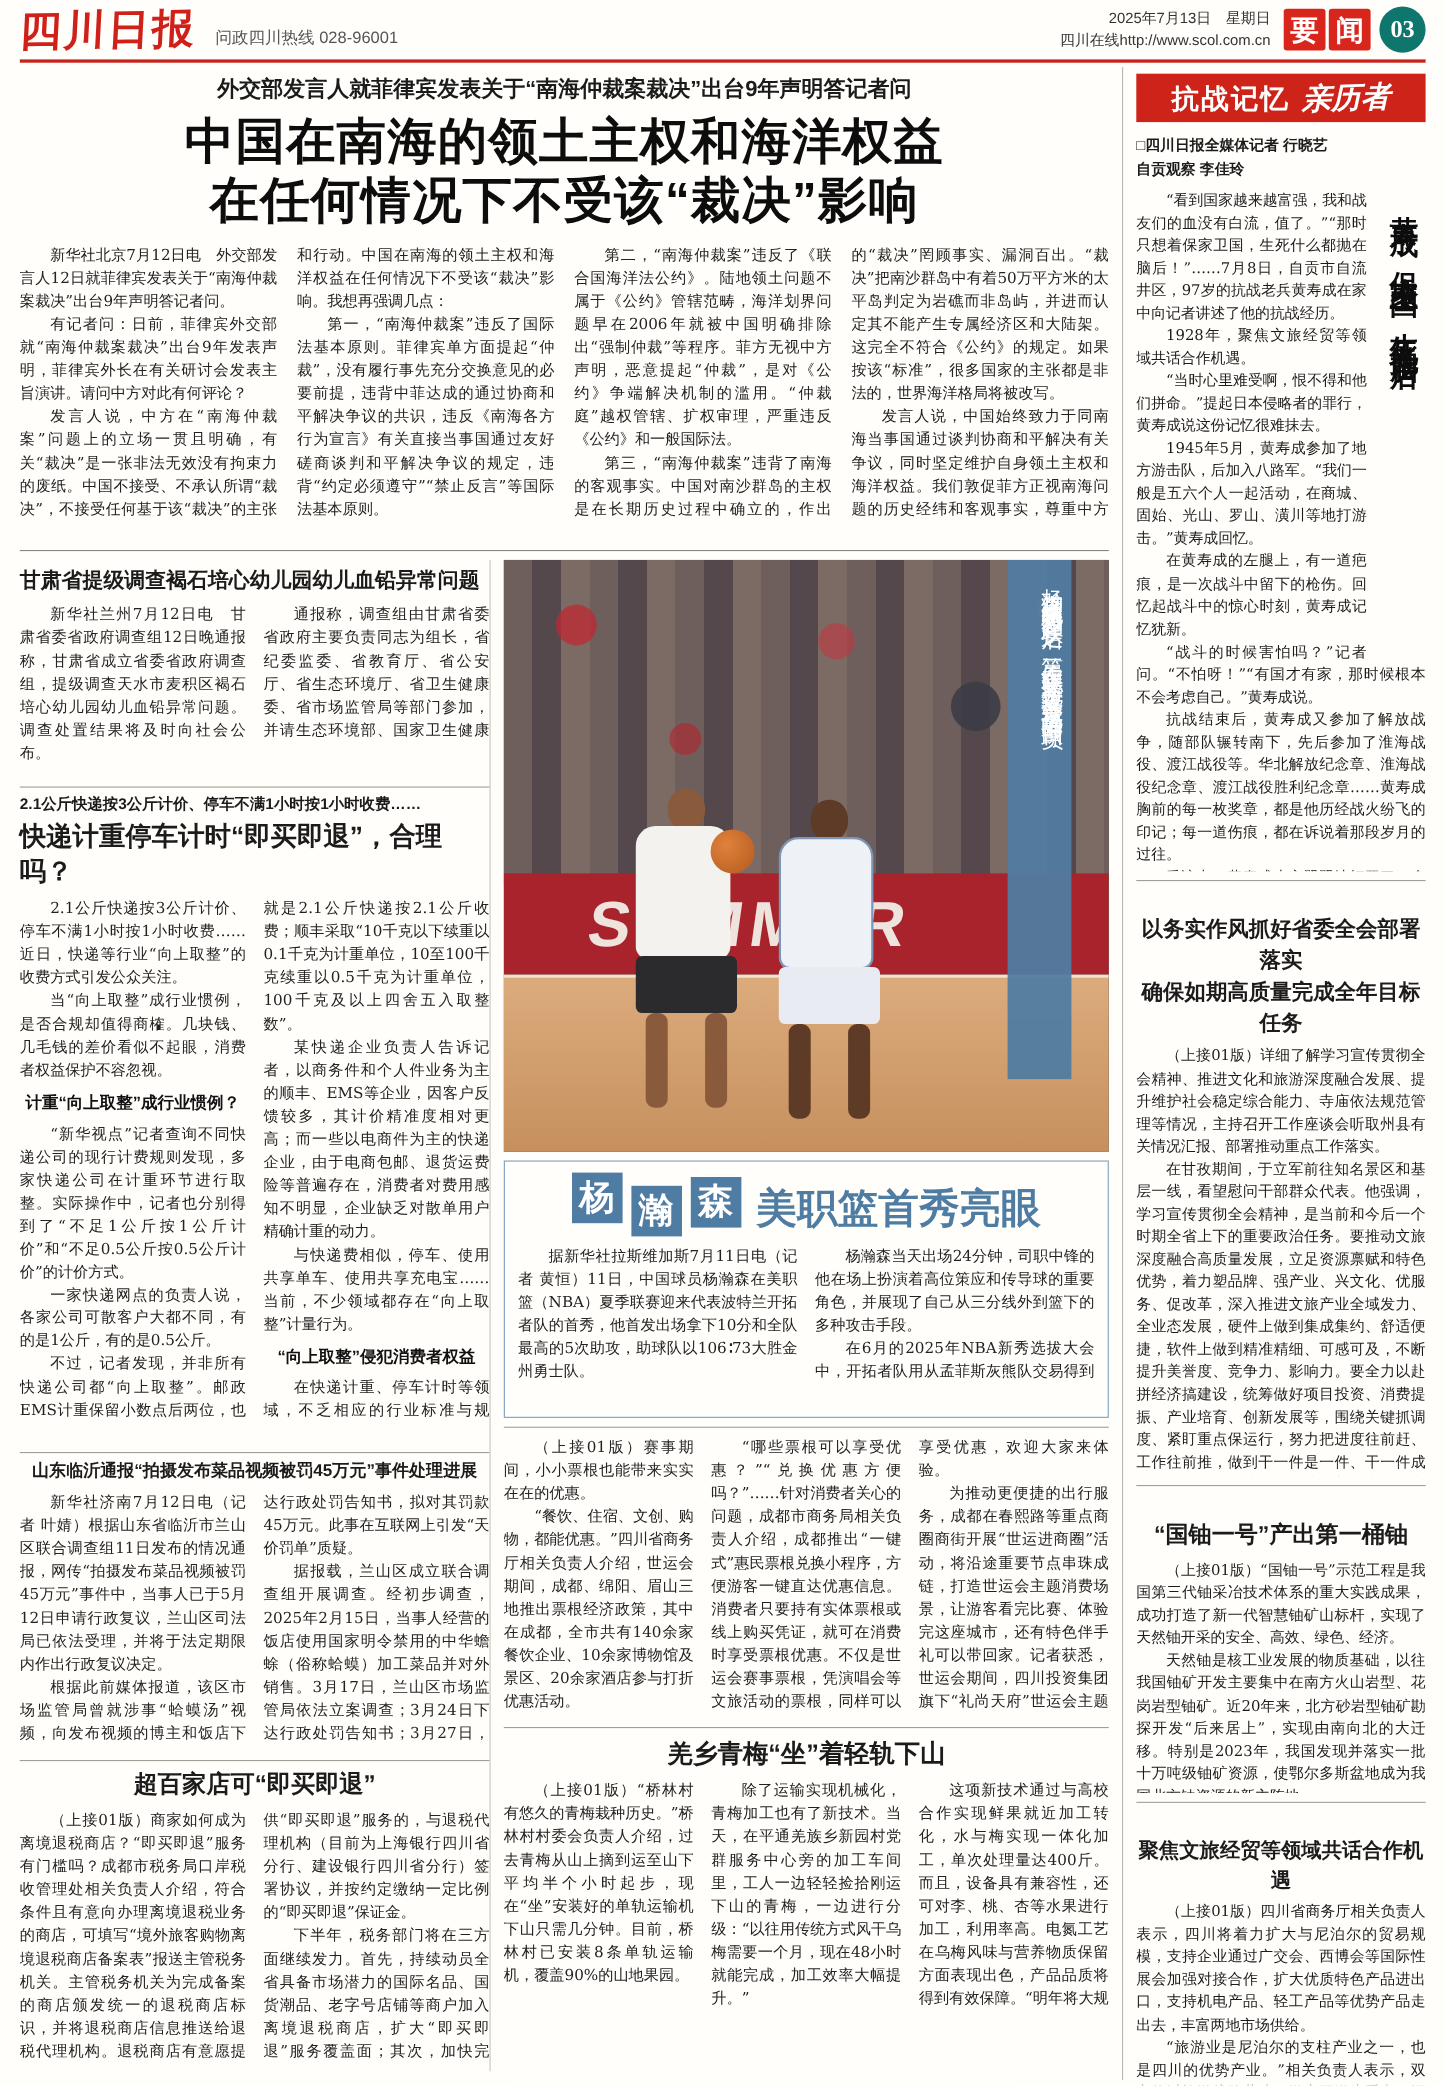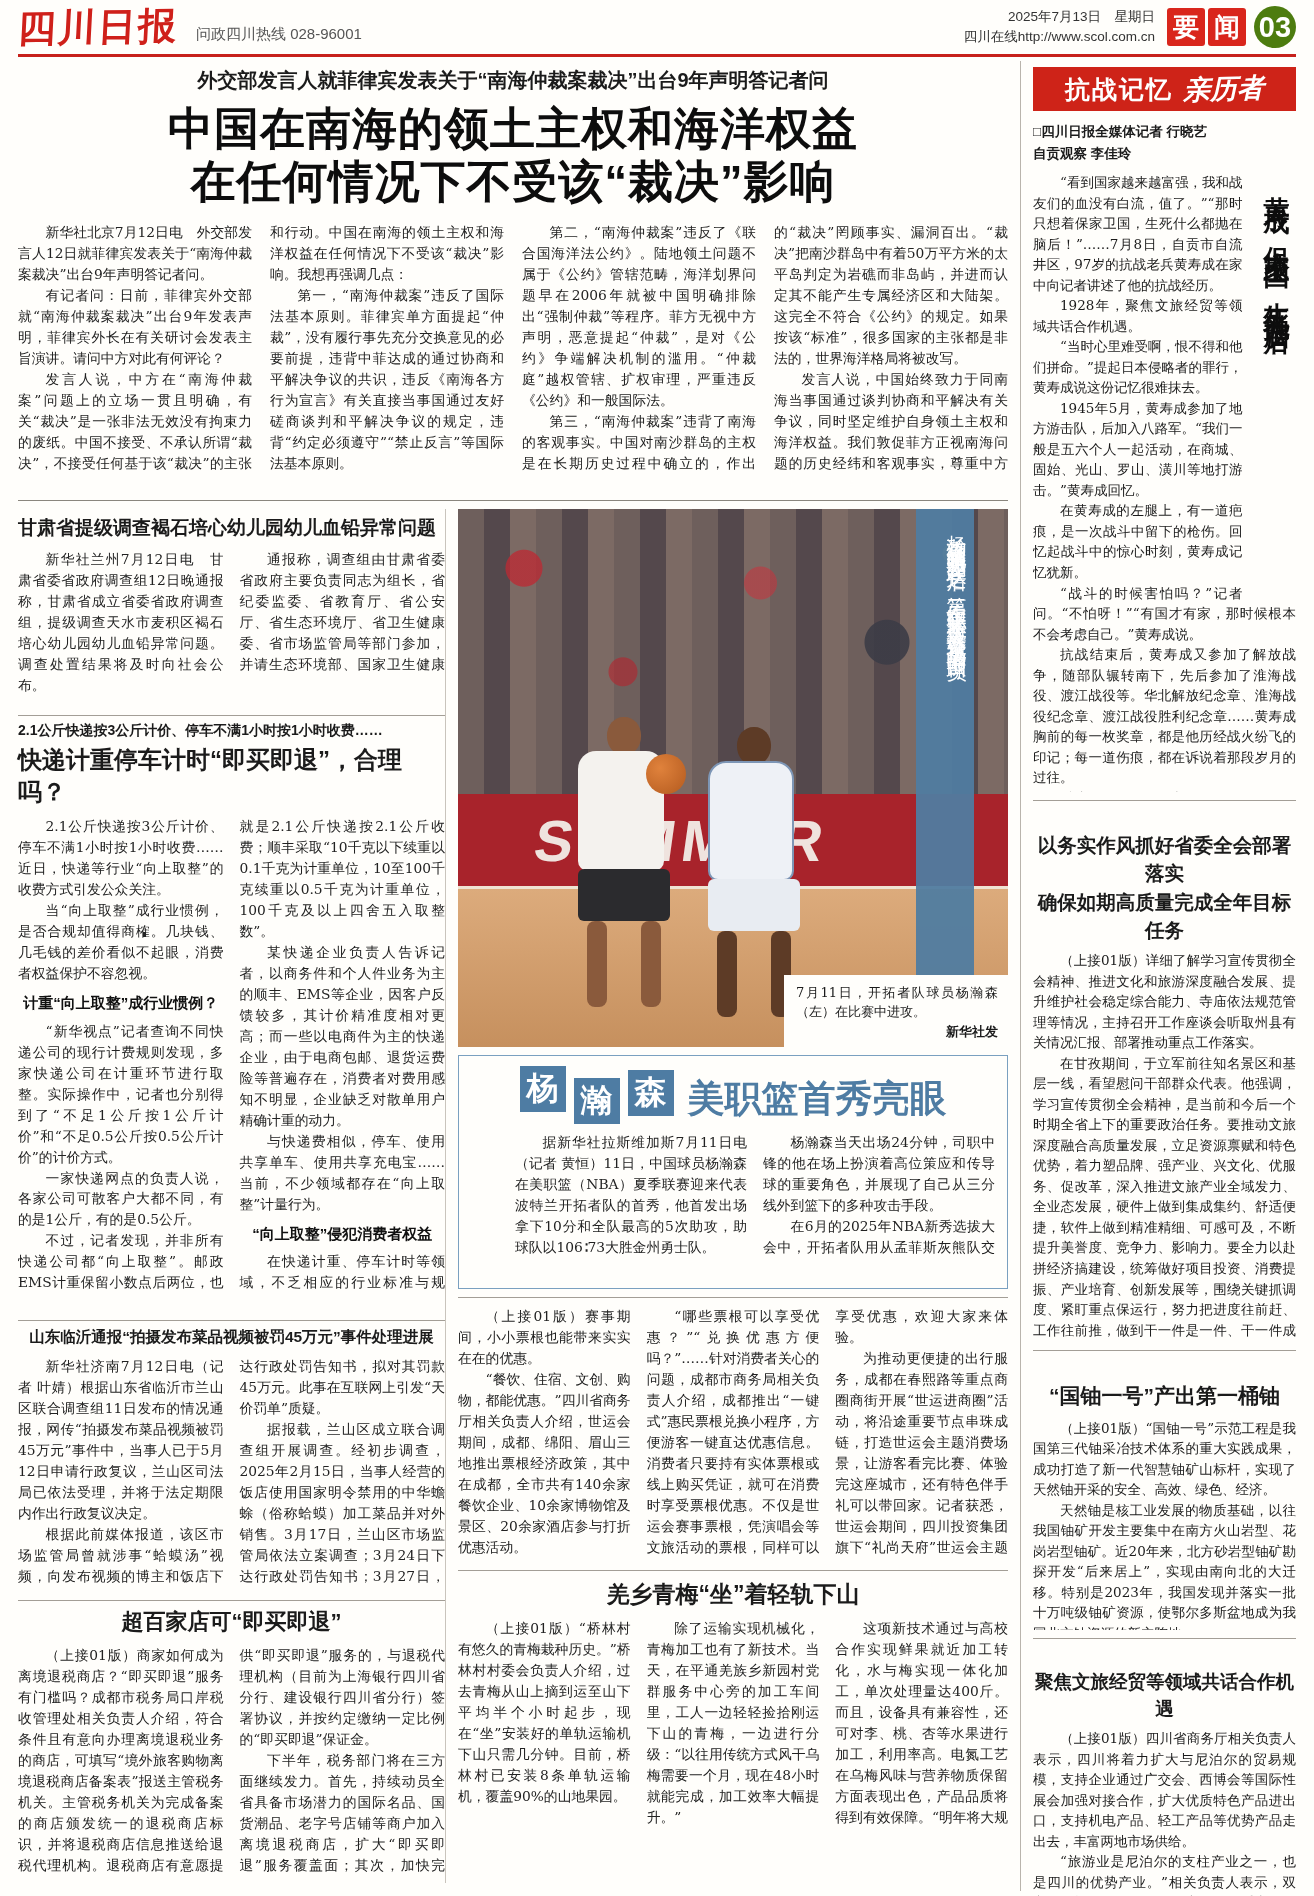--- a/index.html
+++ b/index.html
@@ -12,22 +12,22 @@
   
   .masthead-row { display:flex; align-items:center; height:54px; }
   .brand { font-family:"DejaVu Serif", serif; font-weight:700; font-size:38px;
            color:#cf201a; transform:skew(-4deg) rotate(-1deg); letter-spacing:2px; }
   .hotline { font-family:"Liberation Sans",sans-serif; font-size:15px; color:#555; margin-left:18px; margin-top:14px;}
   .head-spacer { flex:1; }
   .dateblock { text-align:right; font-family:"Liberation Sans",sans-serif; font-size:13.5px; color:#333; line-height:1.45; margin-right:12px;}
   .section-tiles { display:flex; gap:3px; margin-right:8px; }
   .sec-tile { width:38px; height:38px; background:#d9261c; color:#fff; font-family:"Liberation Sans",sans-serif;
               font-weight:700; font-size:26px; display:flex; align-items:center; justify-content:center; border-radius:3px;}
-  .pagenum { width:42px; height:42px; border-radius:50%; background:#4d7c0f; color:#fff;
-             font-family:Liberation Sans, sans-serif; font-weight:700; font-size:29px;
+  .pagenum { width:42px; height:42px; border-radius:50%; background:#0f766e; color:#fff;
+             font-family:Liberation Serif, serif; font-weight:700; font-size:22px;
              display:flex; align-items:center; justify-content:center; }
   .red-rule { height:3px; background:#c7211b; margin-bottom:4px; }
 
   
   .content { display:flex; height:1830px; }
   .main-area { width:1002px; padding-right:12px; }
   .sidebar { flex:1; border-left:1px solid #b9b4ac; padding-left:12px; }
 
   
   .lead { border-bottom:1px solid #8a867e; padding:6px 0 10px 0; }
@@ -92,21 +92,21 @@
     padding:8px 10px 6px 12px; font-size:13px; line-height:1.5; text-align:justify;}
   .photo-caption .credit { text-align:right; font-weight:700; font-family:"Liberation Sans",sans-serif;}
 
   
   .yang { border:1px solid #7aa0c0; padding:10px 12px; margin-top:8px; height:234px;}
   .yang-head { display:flex; align-items:flex-start; justify-content:center; gap:8px; height:66px;}
   .tile { width:46px; height:46px; background:#4e7ca3; color:#fff; font-family:"Liberation Sans",sans-serif;
           font-weight:700; font-size:32px; display:flex; align-items:center; justify-content:center; position:relative;}
   .tile.t2 { top:12px; } .tile.t3 { top:4px; }
   .yang-rest { font-family:"Liberation Sans",sans-serif; font-weight:700; font-size:37px; color:#4e7ca3; margin-left:6px; margin-top:8px;}
-  .yang .art-body { height:140px;margin-left:44px; }
+  .yang .art-body { height:140px; }
 
   .mid-block { margin-top:8px; border-top:1px solid #a39e96; padding-top:8px;}
   .h-center-lg { text-align:center; font-family:"Liberation Sans",sans-serif; font-weight:700; font-size:23px; margin-bottom:8px;}
 
   
   .banner { height:44px; background:#ce2318; color:#fff; display:flex; align-items:center;
             justify-content:center; gap:10px; margin:6px 0 10px 0; }
   .banner .b-main { font-family:"Liberation Sans",sans-serif; font-weight:700; font-size:25px; letter-spacing:2px;}
   .banner .b-script { font-family:"DejaVu Serif",serif; font-style:italic; font-weight:700; font-size:27px; transform:rotate(-2deg);}
   .bylines { font-family:"Liberation Sans",sans-serif; font-weight:700; font-size:13.5px; line-height:1.6; margin-bottom:8px;}
@@ -236,24 +236,20 @@
               <div class="p-head"></div>
                 <div class="p-torso"></div>
                 <div class="p-shorts"></div>
               <div class="p-legs">
                   <i></i>
                   <i></i>
                 </div>
             </div>
             <div class="ball" style="left:188px; top:245px"></div>
             <div class="v-caption">杨瀚森是继姚明和易建联之后，第三位在美职篮新秀选拔大会首轮被选中的中国球员</div>
-            <figcaption class="photo-caption">
-              <span>7月11日，开拓者队球员杨瀚森（左）在比赛中进攻。</span>
-              <div class="credit">新华社发</div>
-            </figcaption>
           </figure>
 
           <section class="yang">
             <div class="yang-head">
               <div class="tile t1">杨</div>
               <div class="tile t2">瀚</div>
               <div class="tile t3">森</div>
               <div class="yang-rest">美职篮首秀亮眼</div>
             </div>
             <div class="art-body cols2">

